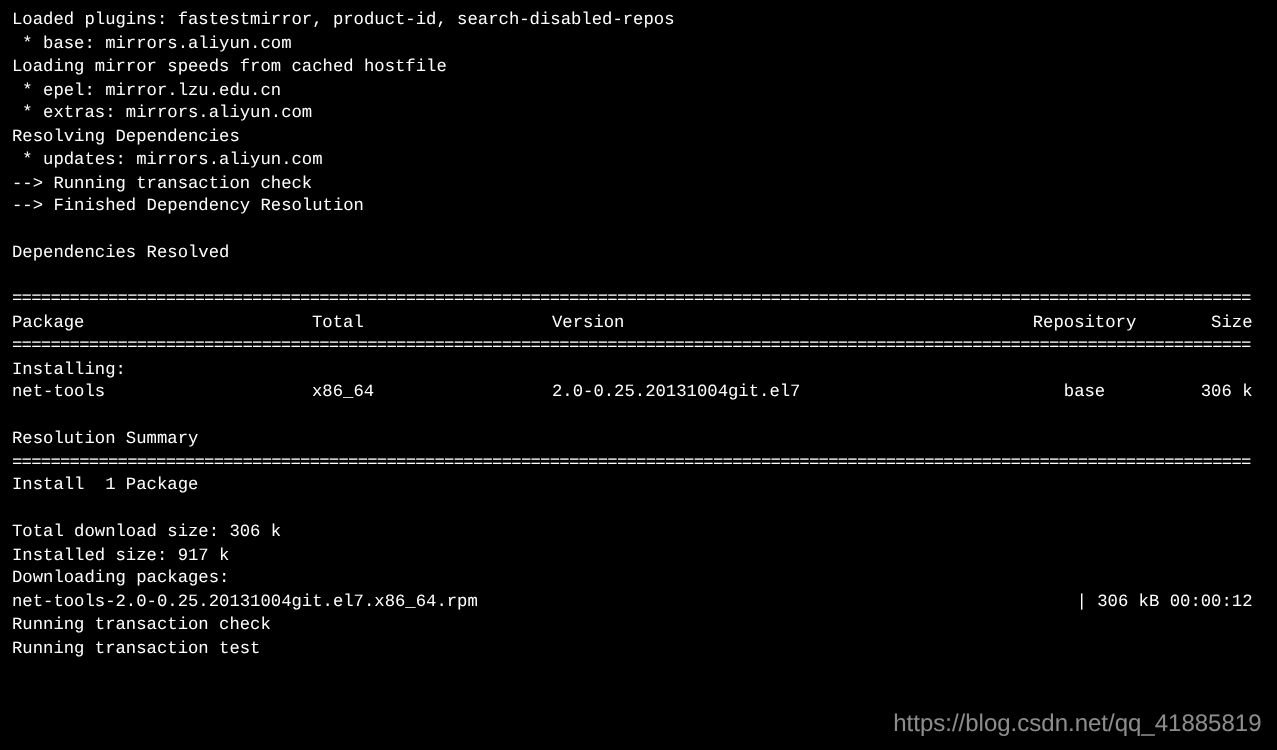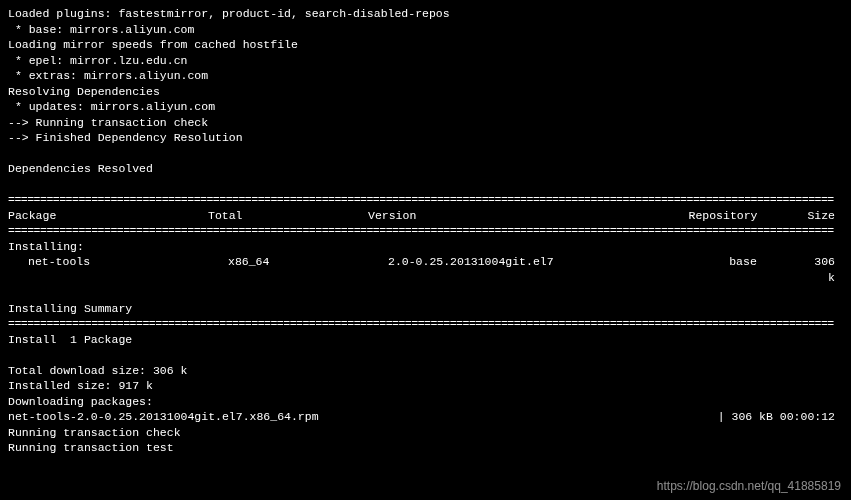--- a/index.html
+++ b/index.html
@@ -30,35 +30,34 @@
     .table-header {
       display: flex;
     }
     .col-package { width: 200px; }
     .col-arch { width: 160px; }
     .col-version { width: 290px; }
     .col-repo { width: 130px; text-align: center; }
     .col-size { flex: 1; text-align: right; padding-right: 8px; }
     .row-install {
       display: flex;
-      margin-left: 20px;
     }
     .dl-line {
       display: flex;
       align-items: center;
     }
     .dl-left { flex: 1; }
     .dl-right { text-align: right; padding-right: 8px; }
     .watermark {
       position: absolute;
       right: 10px;
       bottom: 6px;
       color: rgba(255,255,255,0.55);
       font-family: Arial, sans-serif;
-      font-size: 12px;
+      font-size: 16px;
     }
     .blank { height: 1.35em; }
   </style>
 </head>
 <body>
 
 <div>
   <div class="line">Loaded plugins: fastestmirror, product-id, search-disabled-repos</div>
   <div class="line"> * base: mirrors.aliyun.com</div>
   <div class="line">Loading mirror speeds from cached hostfile</div>
@@ -82,21 +81,21 @@
   <div class="line divider">=================================================================================================================================</div>
   <div class="line">Installing:</div>
   <div class="row-install">
     <span class="col-package"> net-tools</span>
     <span class="col-arch">x86_64</span>
     <span class="col-version">2.0-0.25.20131004git.el7</span>
     <span class="col-repo">base</span>
     <span class="col-size">306 k</span>
   </div>
   <div class="blank"></div>
-  <div class="line">Installing Summary</div>
+  <div class="line">Resolution Summary</div>
   <div class="line divider">=================================================================================================================================</div>
   <div class="line">Install  1 Package</div>
   <div class="blank"></div>
   <div class="line">Total download size: 306 k</div>
   <div class="line">Installed size: 917 k</div>
   <div class="line">Downloading packages:</div>
   <div class="dl-line">
     <span class="dl-left">net-tools-2.0-0.25.20131004git.el7.x86_64.rpm</span>
     <span class="dl-right">| 306 kB  00:00:12</span>
   </div>

